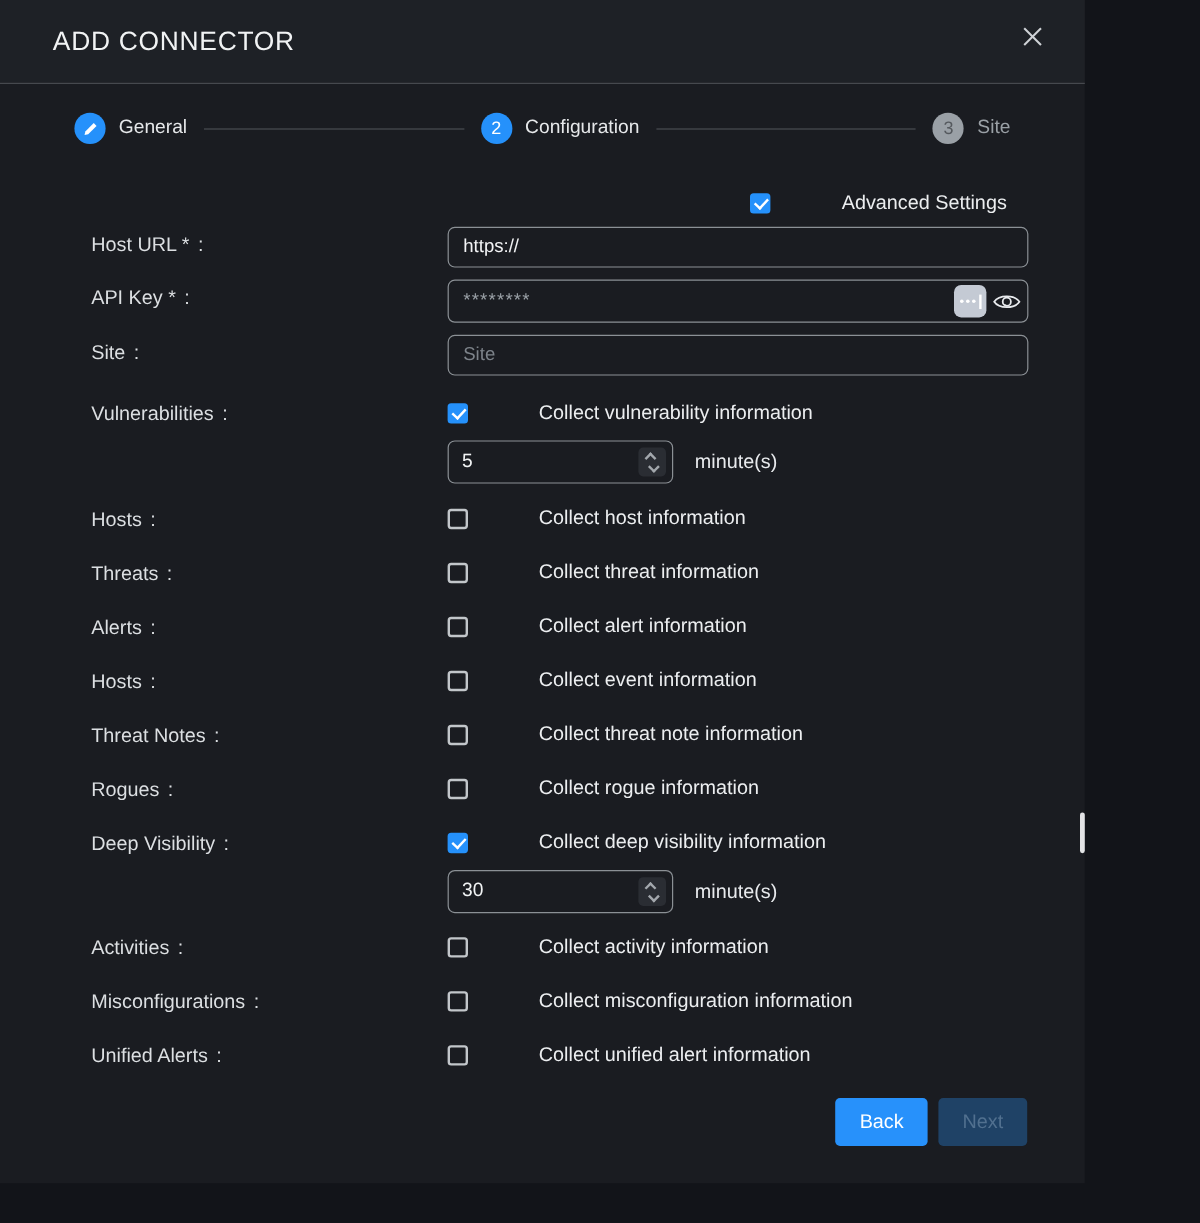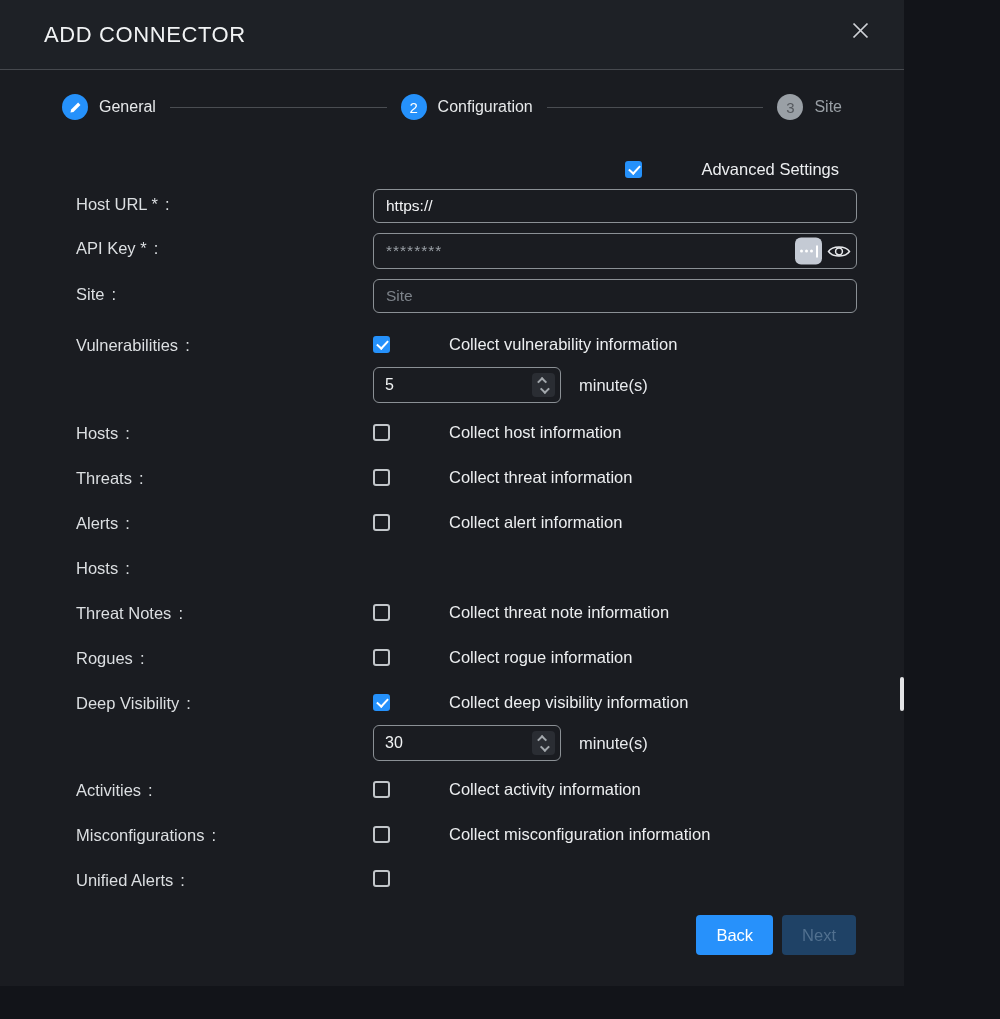--- a/index.html
+++ b/index.html
@@ -284,20 +284,26 @@
           <span class="cb"></span>
           <span class="cb-label">Collect alert information</span>
         </label>
       </div>
     </div>
 
     <div class="row row-check">
       <div class="label-col">
         <span class="lbl">Hosts</span><span class="colon">:</span>
       </div>
+      <div class="ctrl-col">
+        <label class="check-item">
+          <span class="cb"></span>
+          <span class="cb-label">Collect event information</span>
+        </label>
+      </div>
     </div>
 
     <div class="row row-check">
       <div class="label-col">
         <span class="lbl">Threat Notes</span><span class="colon">:</span>
       </div>
       <div class="ctrl-col">
         <label class="check-item">
           <span class="cb"></span>
           <span class="cb-label">Collect threat note information</span>
@@ -363,20 +369,21 @@
       </div>
     </div>
 
     <div class="row row-check">
       <div class="label-col">
         <span class="lbl">Unified Alerts</span><span class="colon">:</span>
       </div>
       <div class="ctrl-col">
         <label class="check-item">
           <span class="cb"></span>
+          <span class="cb-label">Collect unified alert information</span>
         </label>
       </div>
     </div>
 
   </div>
 
   <div class="footer">
     <button class="btn btn-back">Back</button>
     <button class="btn btn-next" disabled="">Next</button>
   </div>

